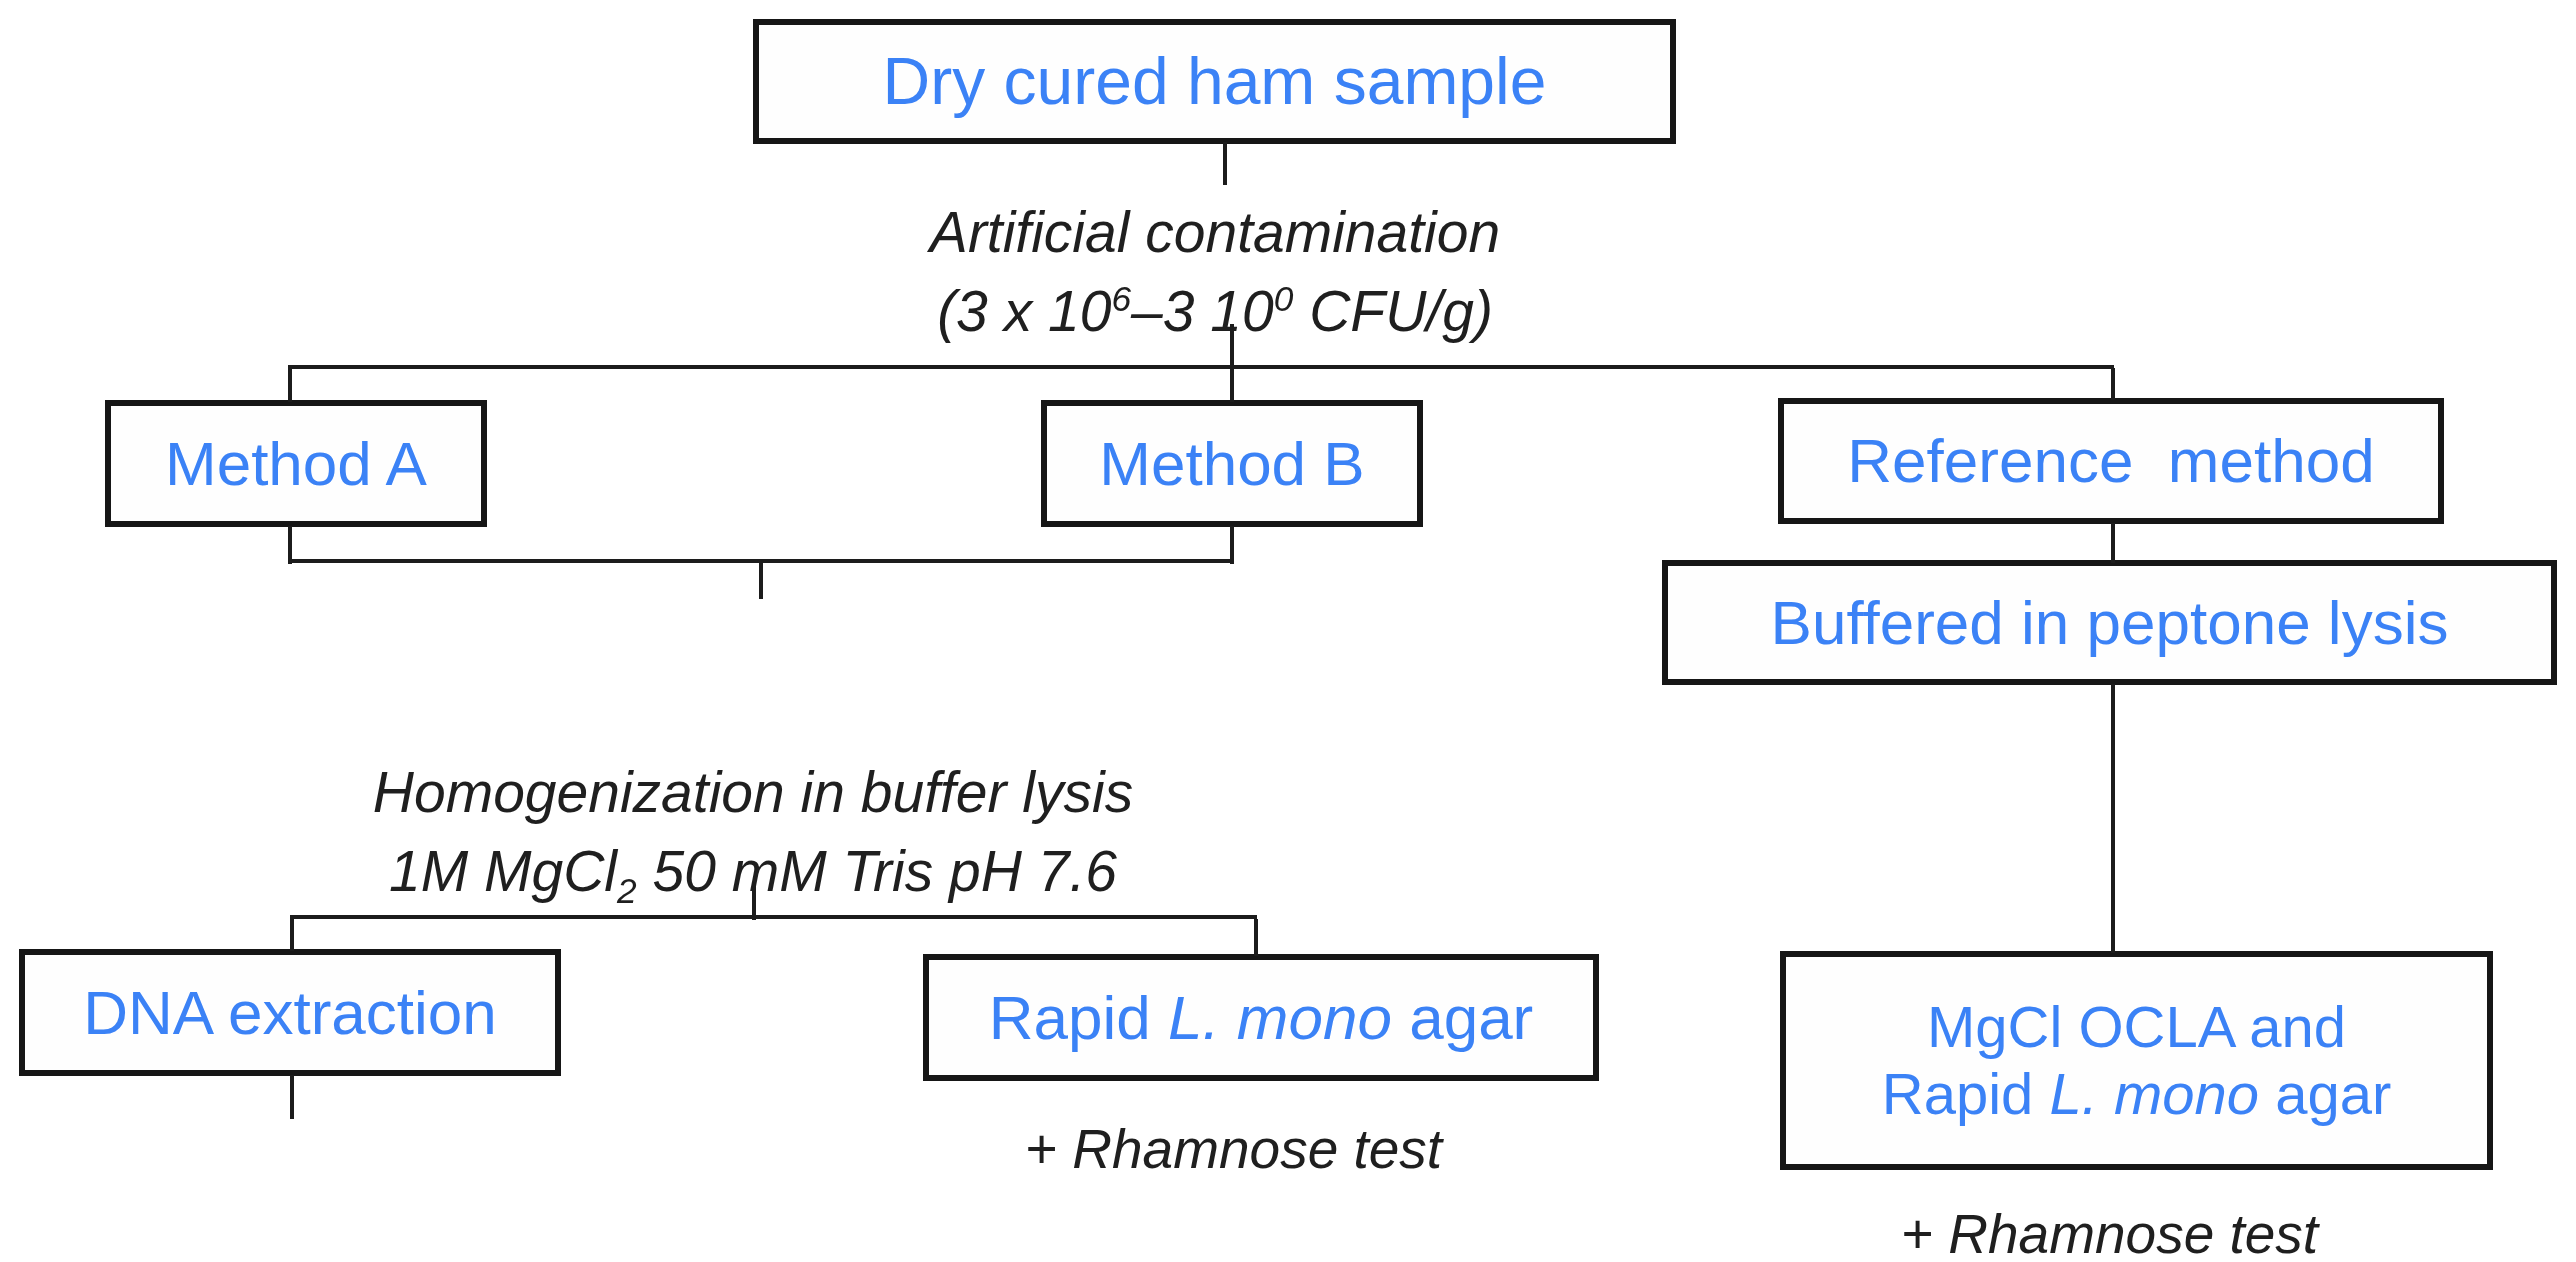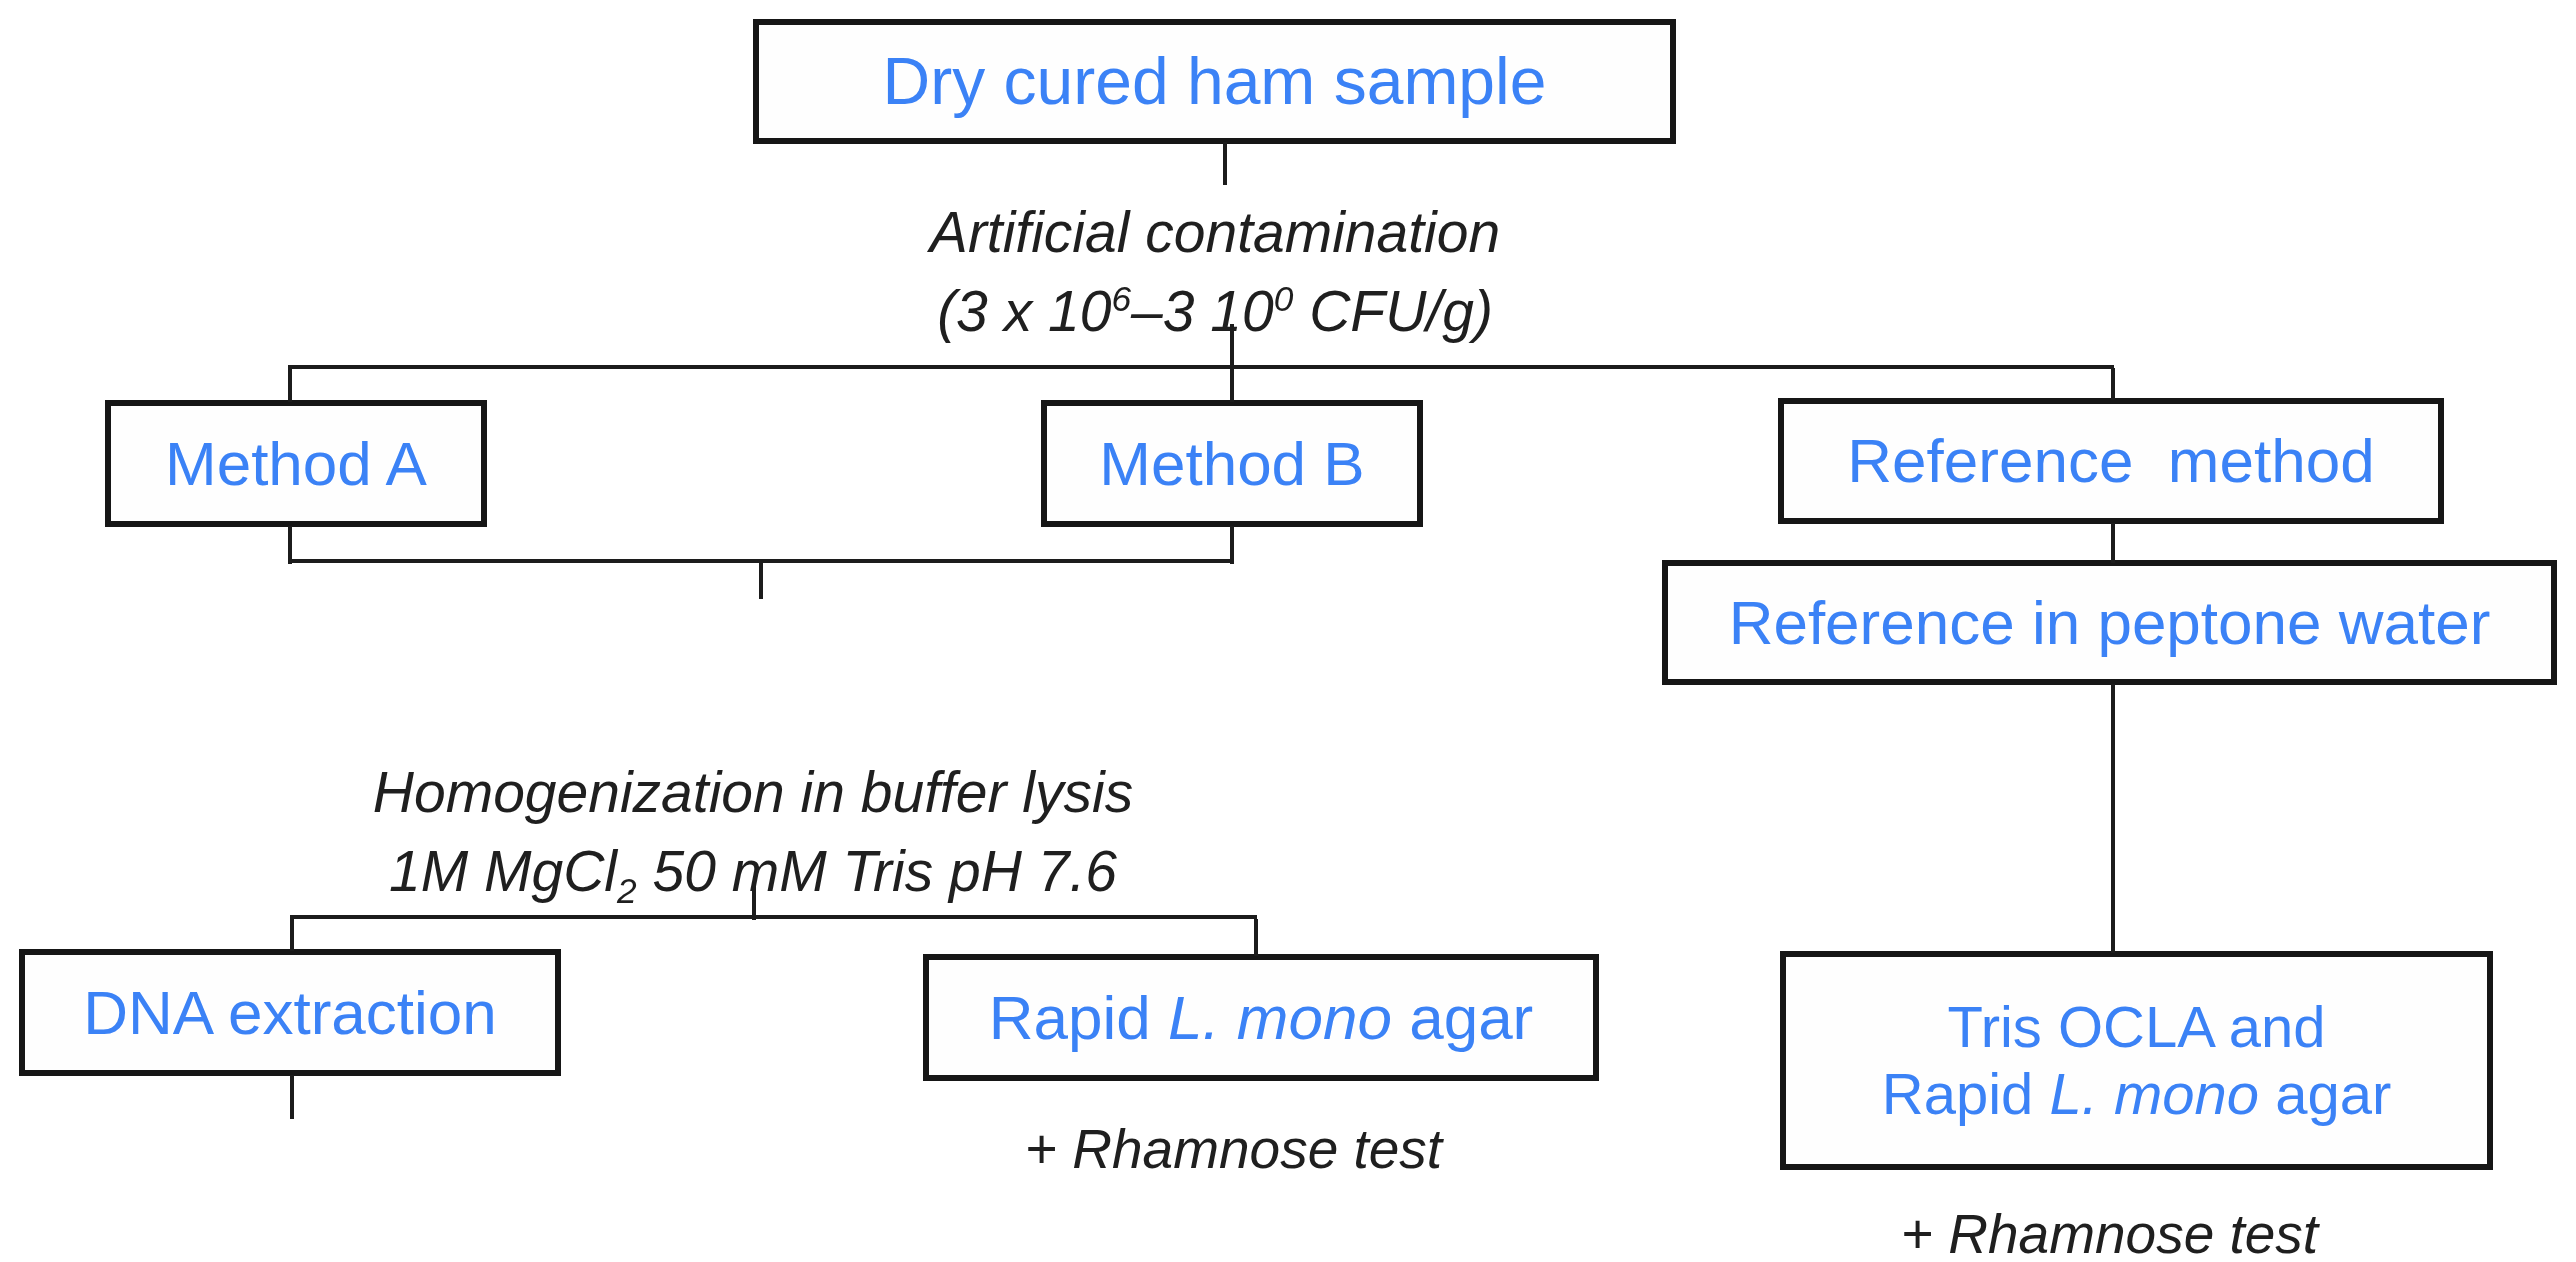--- a/index.html
+++ b/index.html
@@ -110,25 +110,25 @@
   <div class="box" id="box-dna">
     <span class="box-label">DNA extraction</span>
   </div>
 
   <div class="box" id="box-rapid">
     <span class="box-label"><span>Rapid </span><span class="it">L. mono</span><span> agar</span></span>
   </div>
 
 
   <div class="box" id="box-buffered">
-    <span class="box-label">Reference in peptone water</span>
+    <span class="box-label">Buffered in peptone lysis</span>
   </div>
 
   <div class="box" id="box-agar-ocla">
-    <span class="box-label small">Tris OCLA and</span>
+    <span class="box-label small">MgCl OCLA and</span>
     <span class="box-label small"><span>Rapid </span><span class="it">L. mono</span><span> agar</span></span>
   </div>
 
   <div class="annotation" id="ann-contamination">
     <div>Artificial contamination</div>
     <div><span>(3 x 10</span><span class="sup">6</span><span>–3 10</span><span class="sup">0</span><span> CFU/g)</span></div>
   </div>
 
   <div class="annotation" id="ann-homogenization">
     <div>Homogenization in buffer lysis</div>

